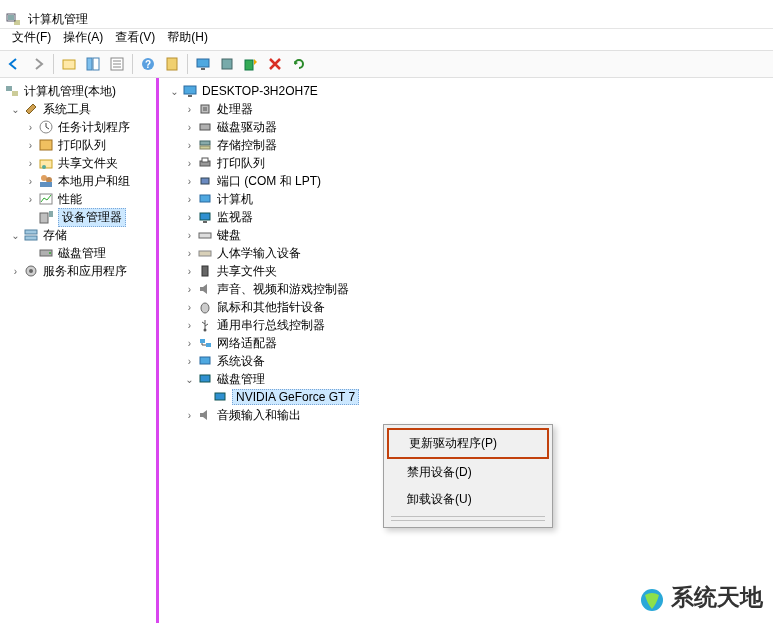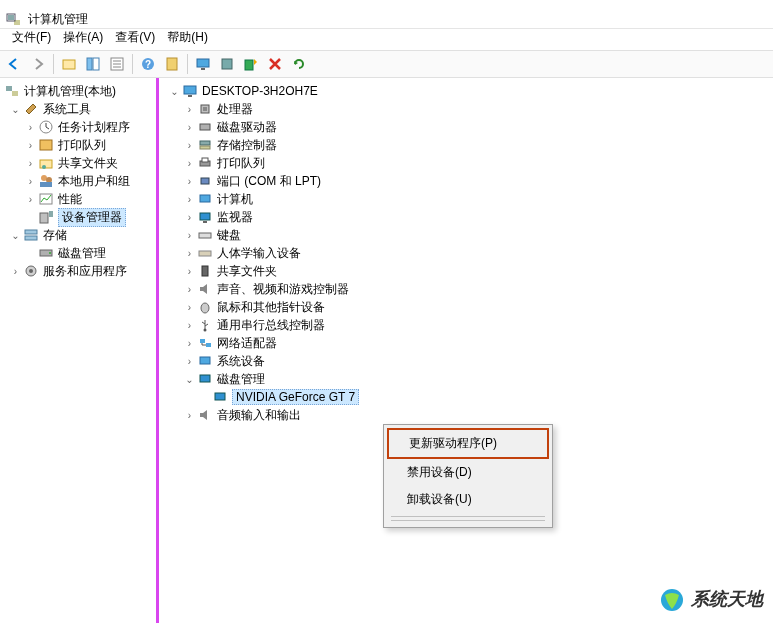--- a/index.html
+++ b/index.html
@@ -17,21 +17,21 @@
 .tree-row { display: flex; align-items: center; height: 18px; padding-left: 4px; white-space: nowrap; cursor: default; }
 .tw { width: 15px; display: inline-flex; justify-content: center; align-items: center; color: #666; font-size: 10px; }
 .tw.empty { visibility: hidden; }
 .node-icon { width: 16px; height: 16px; margin-right: 4px; display: inline-flex; align-items: center; justify-content: center; }
 .selected { background: #cce8ff; border: 1px dotted #7aa7d8; }
 .indent { display: inline-block; }
 .ctx-menu { position: absolute; background: #f0f0f0; border: 1px solid #a0a0a0; box-shadow: 3px 3px 6px rgba(0,0,0,0.2); padding: 3px; font-size: 12px; z-index: 10; }
 .ctx-item { padding: 5px 30px 5px 20px; cursor: default; }
 .ctx-item.hi { border: 2px solid #c2410c; }
 .ctx-sep { height: 1px; background: #c0c0c0; margin: 3px 4px; }
-.watermark { position: absolute; right: 10px; bottom: 10px; display: flex; align-items: flex-start; font-size: 18px; font-style: italic; font-weight: bold; color: #333; }
+.watermark { position: absolute; right: 10px; bottom: 10px; display: flex; align-items: flex-end; font-size: 23px; font-weight: bold; color: #333; }
 .watermark svg { margin-right: 6px; }
 </style>
 </head>
 <body>
 
 <div class="titlebar">
   <span class="app-icon">
     <svg width="16" height="16">
         <rect x="2" y="3" width="6" height="5" fill="#8aa"></rect>
         <rect x="8" y="8" width="6" height="5" fill="#cc9"></rect>

